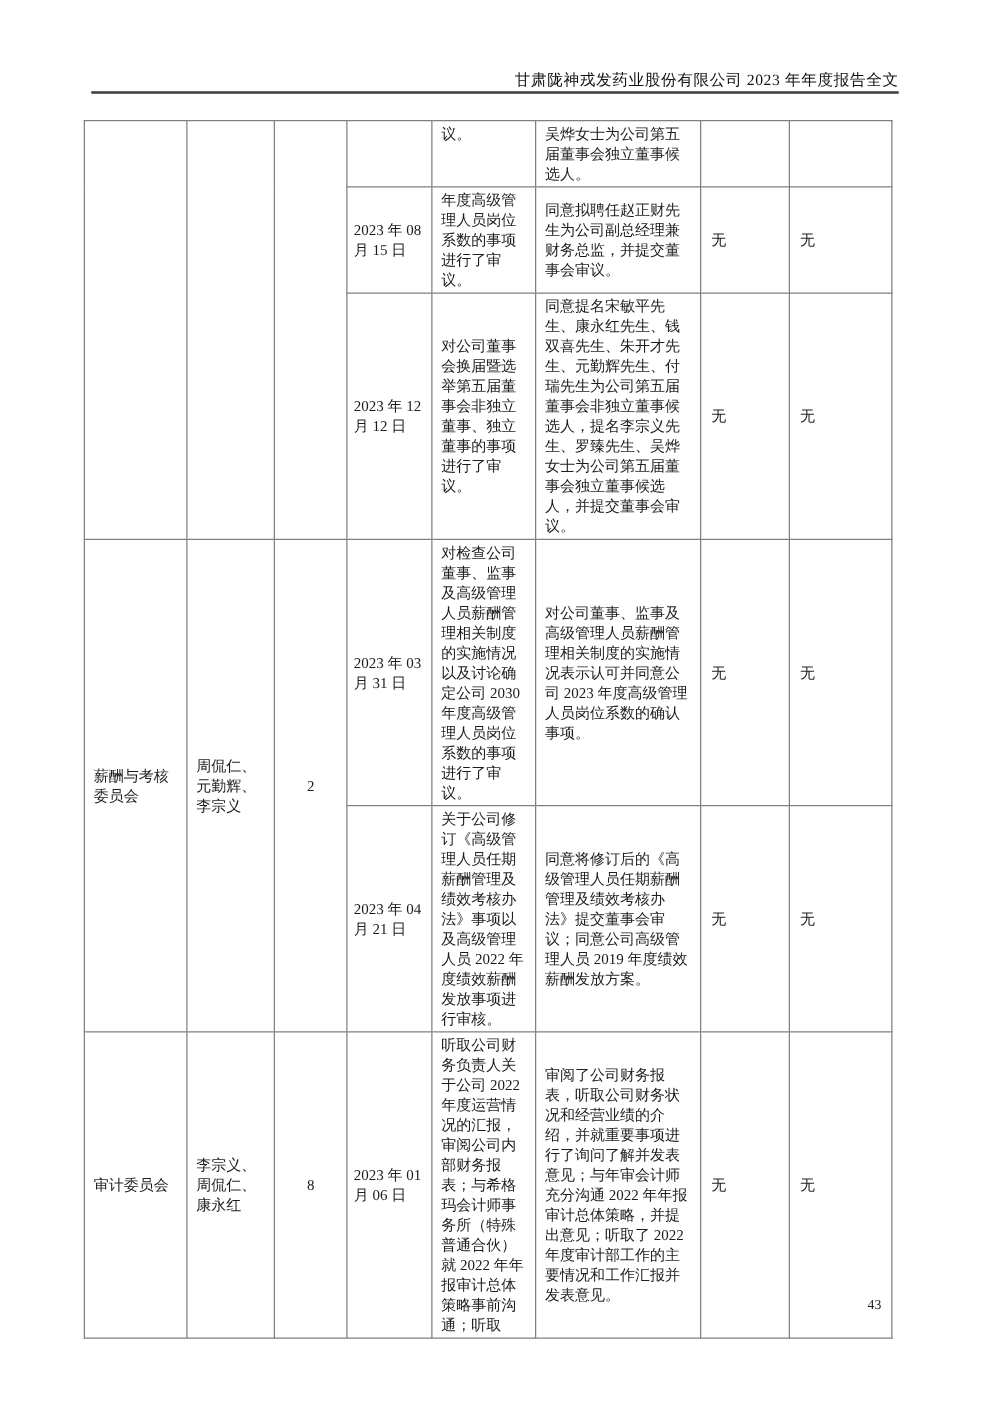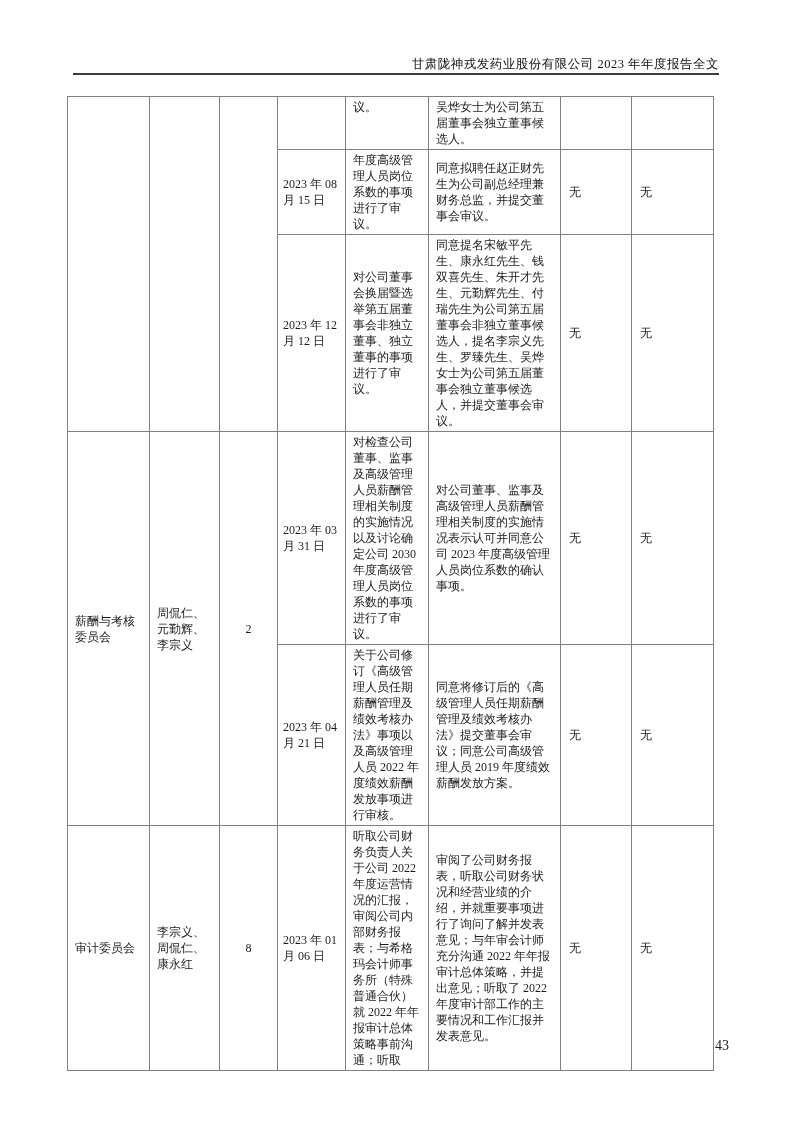--- a/index.html
+++ b/index.html
@@ -47,22 +47,22 @@
     overflow-wrap: break-word;
     color: #1c1c1c;
   }
   .report-table td.cell-date { white-space: pre-line; padding: 2px 5px; }
   .report-table td.cell-count { text-align: center; padding: 2px 3px; }
   .report-table td.cell-remark { padding: 2px 8px; }
   .report-table tr.row-top td { vertical-align: top; }
   .page-number {
     position: absolute;
     top: 1038px;
-    right: 64px;
-    font-size: 14px;
+    right: 88px;
+    font-size: 11px;
     color: #222;
   }
 </style>
 </head>
 <body>
 
 <div class="page-header">甘肃陇神戎发药业股份有限公司 2023 年年度报告全文</div>
 <div class="header-rule"></div>
 
 <table class="report-table">

